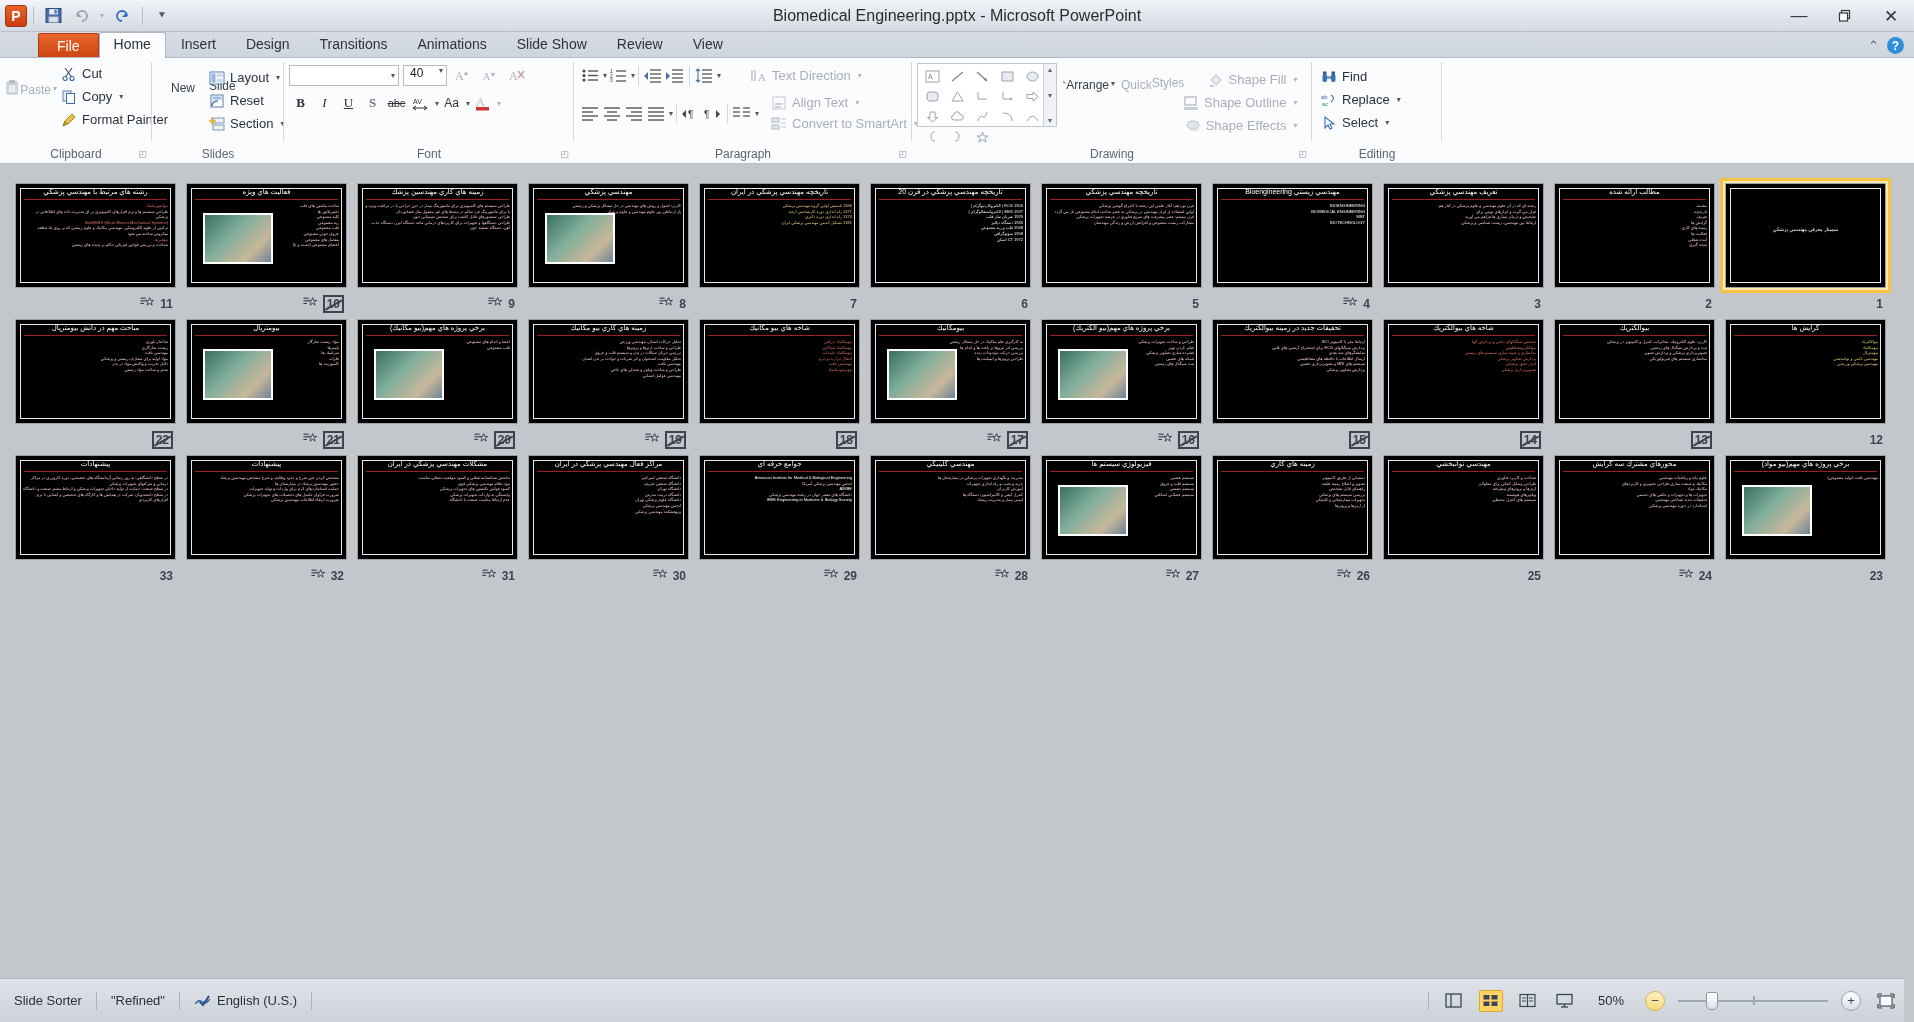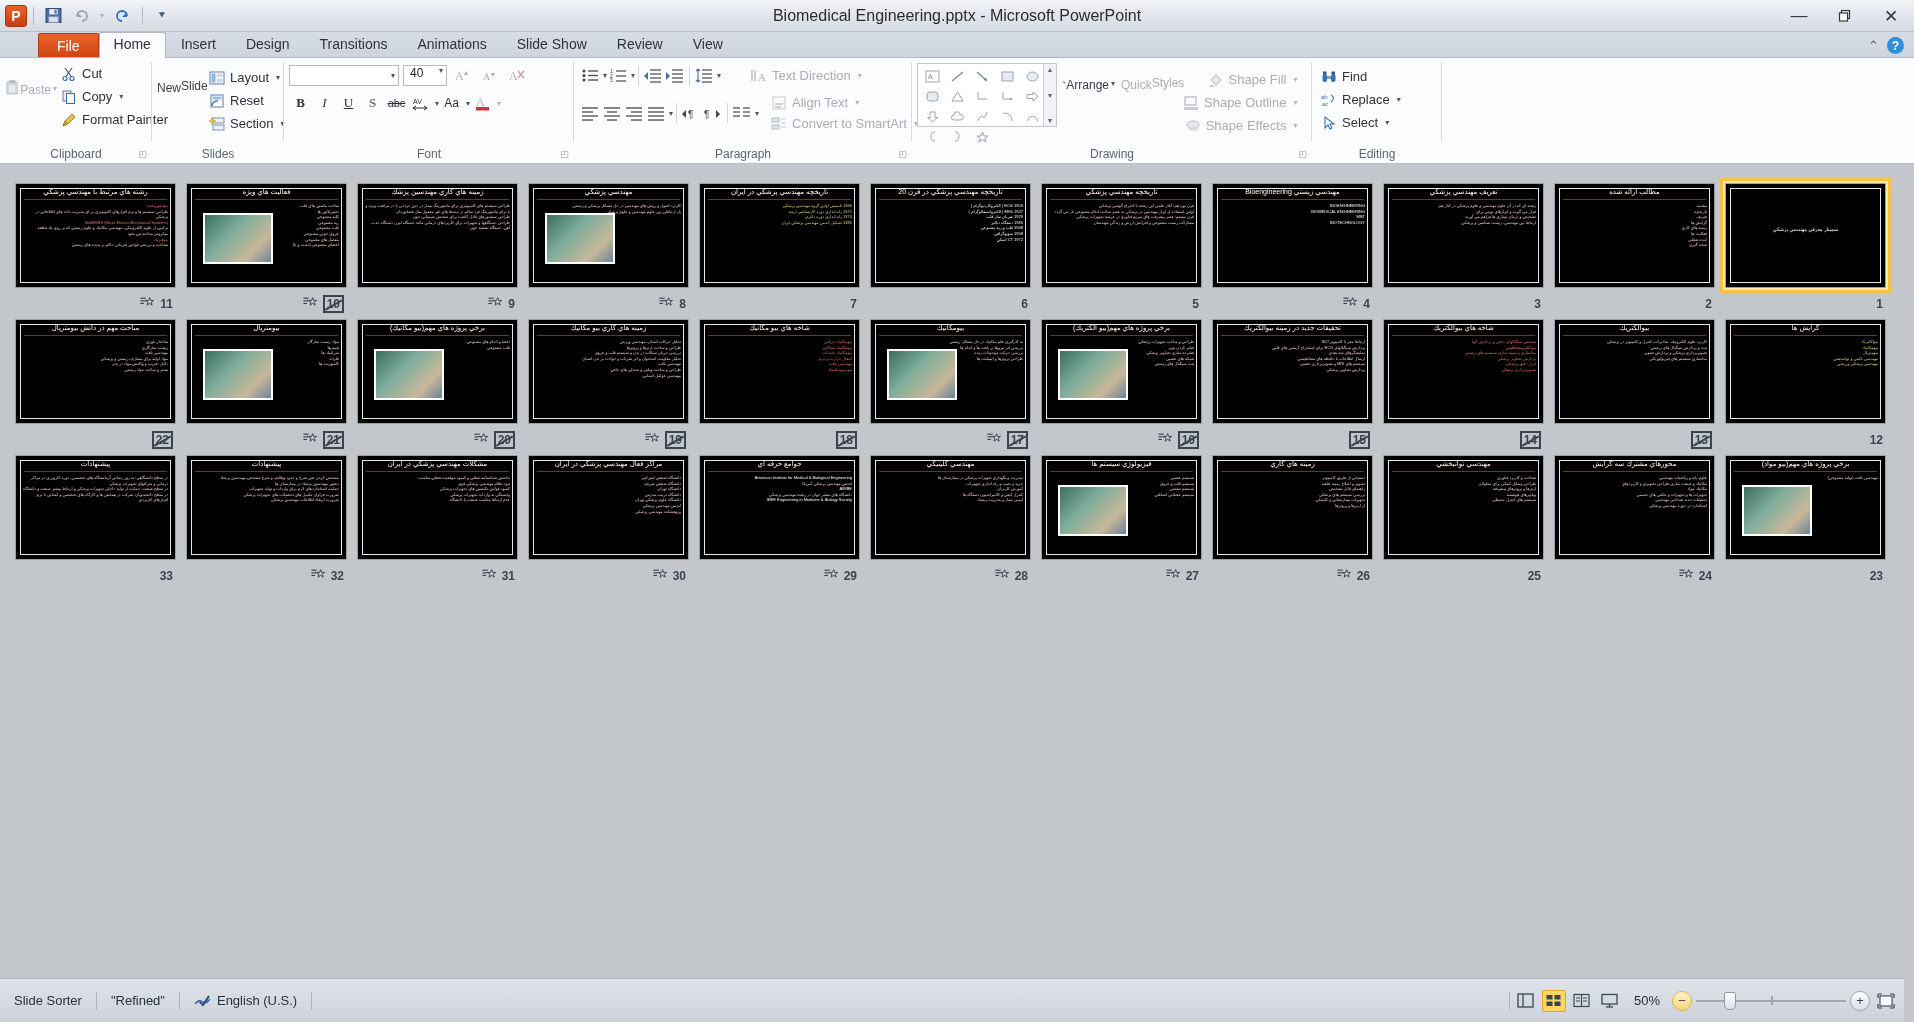--- a/index.html
+++ b/index.html
@@ -184,21 +184,21 @@
 
   
   .statusbar {
     position:absolute; left:0; right:10px; bottom:0; height:44px;
     background: linear-gradient(to bottom,#dfe3e9,#cdd2da);
     border-top:1px solid #b2b8c2;
     display:flex; align-items:center; font-size:13px; color:#28303a;
   }
   .sb-item { padding: 0 14px; height:20px; display:flex; align-items:center; gap:7px; }
   .sb-sep { width:1px; height:18px; background:#adb4bf; }
-  .sb-right { margin-left:auto; display:flex; align-items:center; gap:4px; padding-right:6px; }
+  .sb-right { margin-left:auto; display:flex; align-items:center; gap:13px; padding-right:6px; }
   .viewbtn {
     width:24px;height:22px;display:flex;align-items:center;justify-content:center;
     color:#3b4654;
   }
   .viewbtn.active { background:#fcd462; border:1px solid #d9a92c; border-radius:2px; }
   .zoomtext { font-size:13px; color:#28303a; padding: 0 8px; min-width:40px; text-align:center;}
   .zcircle {
     width:20px;height:20px;border-radius:50%;border:1px solid #9aa3b0;
     background:linear-gradient(to bottom,#fdfefe,#dbe0e8);
     display:flex;align-items:center;justify-content:center;font-size:13px;color:#3b4654;
@@ -325,21 +325,21 @@
     </div>
     <div class="rgroup-label">
       <span>Clipboard</span>
       <span class="dlg-launch">◰</span>
     </div>
     <div class="rgroup-sep"></div>
   </div>
 
   <div class="rgroup" style="width:132px;">
     <div class="rgroup-body">
-      <div class="bigbtn" style="margin-top:6px;width:48px;">
+      <div class="bigbtn" style="margin-top:6px;width:48px;gap:14px;">
         <svg width="36" height="32" viewBox="0 0 36 32">
           <rect x="8" y="5" width="26" height="20" rx="1.5" fill="#fbfcfd" stroke="#8e99a8"></rect>
           <rect x="11" y="8" width="20" height="4" fill="#cfd7e3"></rect>
           <line x1="11" y1="15" x2="30" y2="15" stroke="#cfd7e3" stroke-width="1.4"></line>
           <line x1="11" y1="18.5" x2="30" y2="18.5" stroke="#cfd7e3" stroke-width="1.4"></line>
           <line x1="11" y1="22" x2="24" y2="22" stroke="#cfd7e3" stroke-width="1.4"></line>
           <path d="M6 1 L7.4 5 L11 6 L7.4 7.4 L6 11 L4.8 7.4 L1 6 L4.8 5 Z" fill="#f2bf33" stroke="#c99913" stroke-width=".6"></path>
         </svg>
         <span class="lbl">New</span>
         <span class="lbl" style="margin-top:0;">Slide</span>

